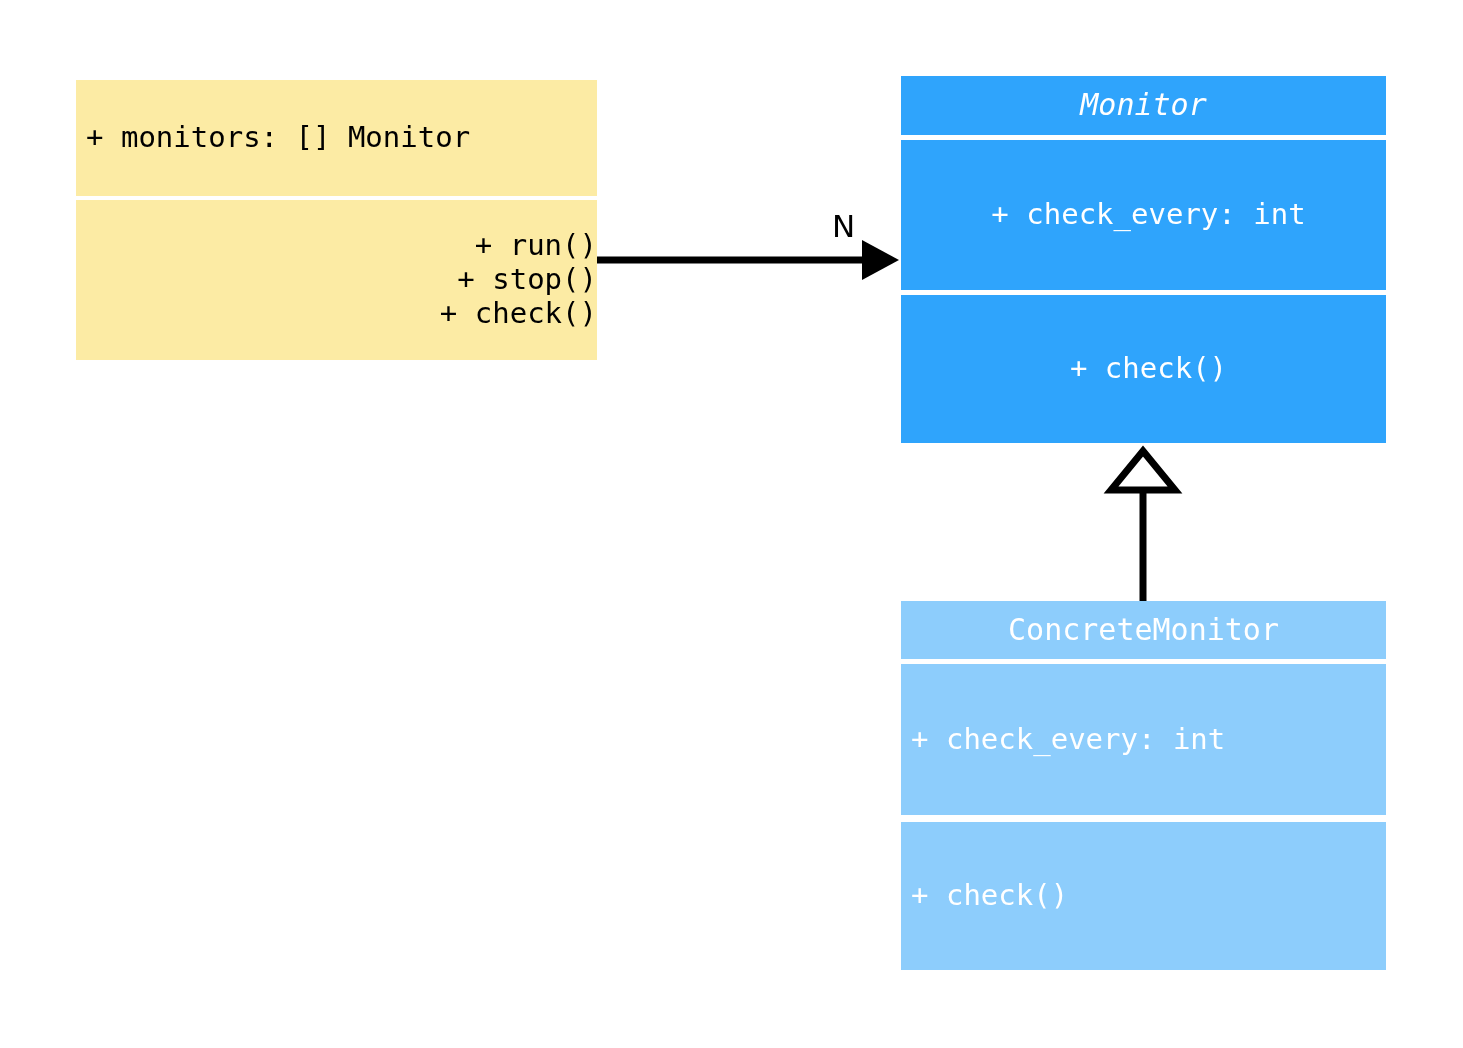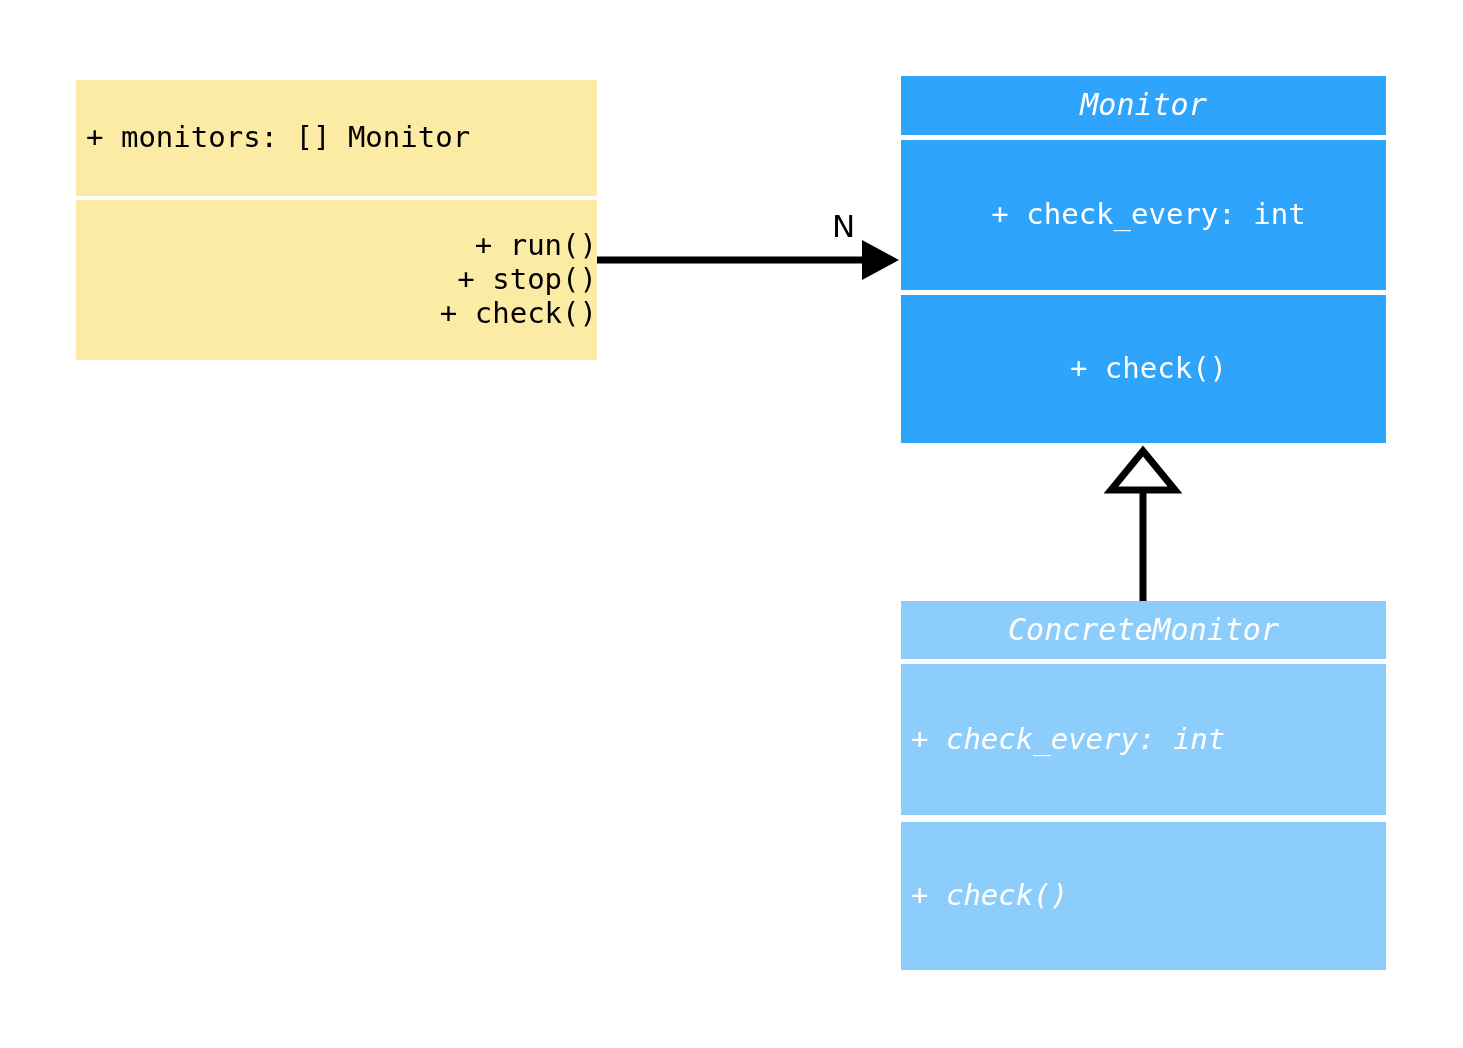--- a/index.html
+++ b/index.html
@@ -81,21 +81,21 @@
   #monitor-methods{ height: 148px; margin-top: 5px; }
   .abstract-title { font-style: italic; }
 
   
   #class-concretemonitor {
     left: 901px;
     top: 601px;
     width: 485px;
     height: 369px;
   }
-  #class-concretemonitor .compartment { background: #8dcdfc; font-style: italic; }
+  #class-concretemonitor .compartment { background: #8dcdfc; }
   #class-concretemonitor .class-title,
   #class-concretemonitor .member { color: #ffffff; }
   #concrete-header { height: 58px; }
   #concrete-attrs  { height: 151px; margin-top: 5px; }
   #concrete-methods{ height: 148px; margin-top: 7px; }
 
   
   .connector-svg {
     position: absolute;
     left: 0;

